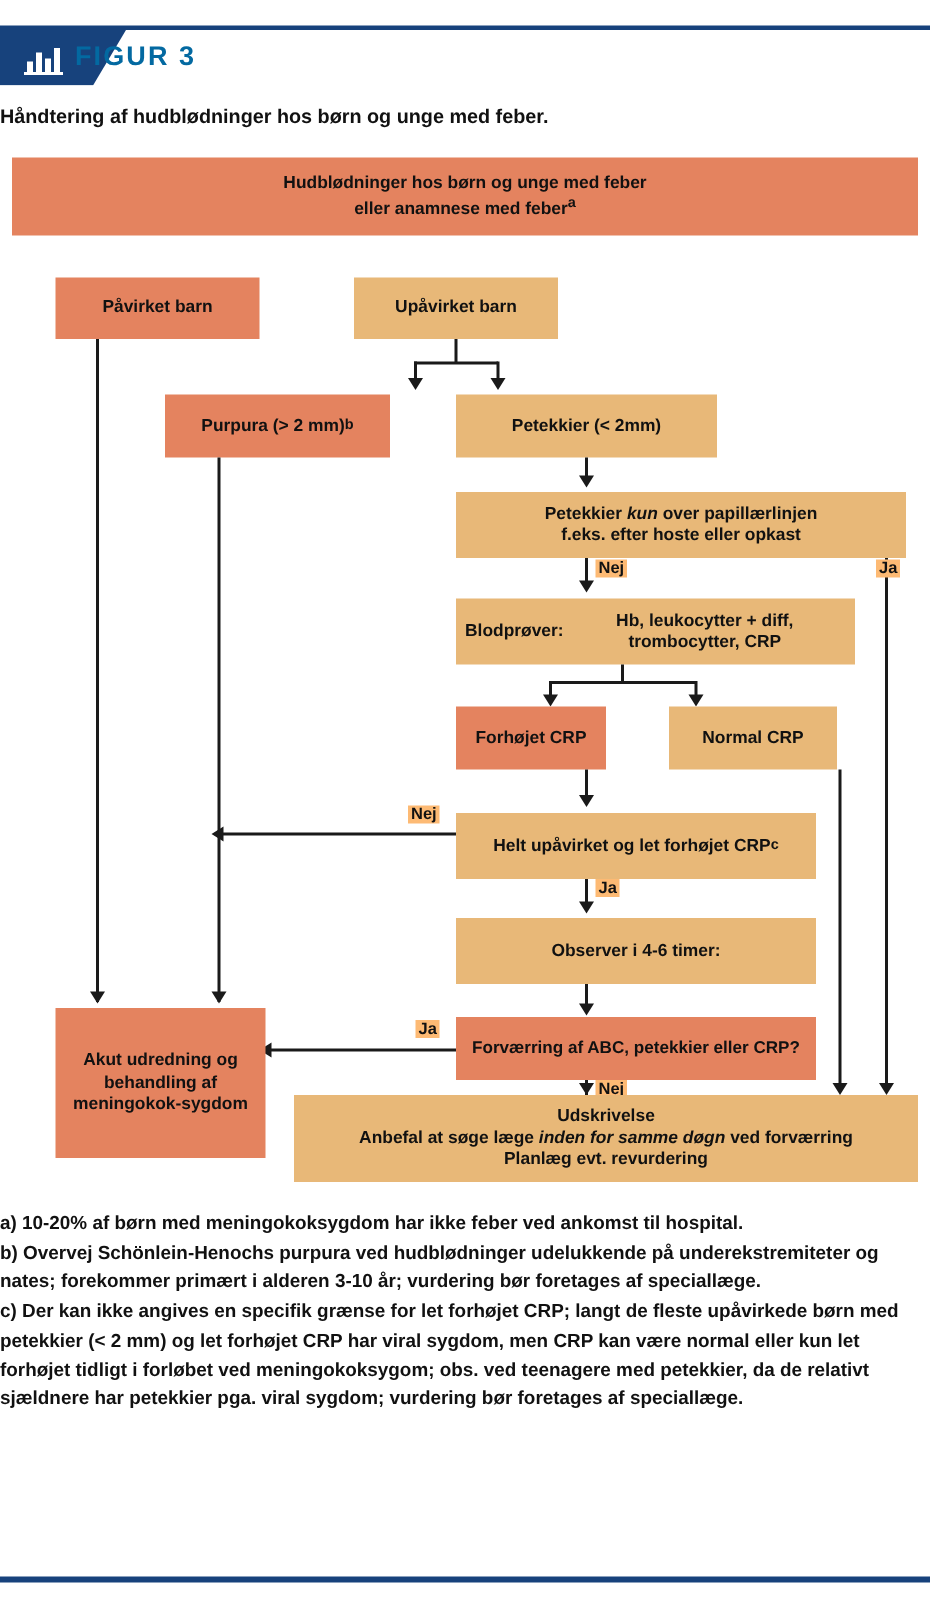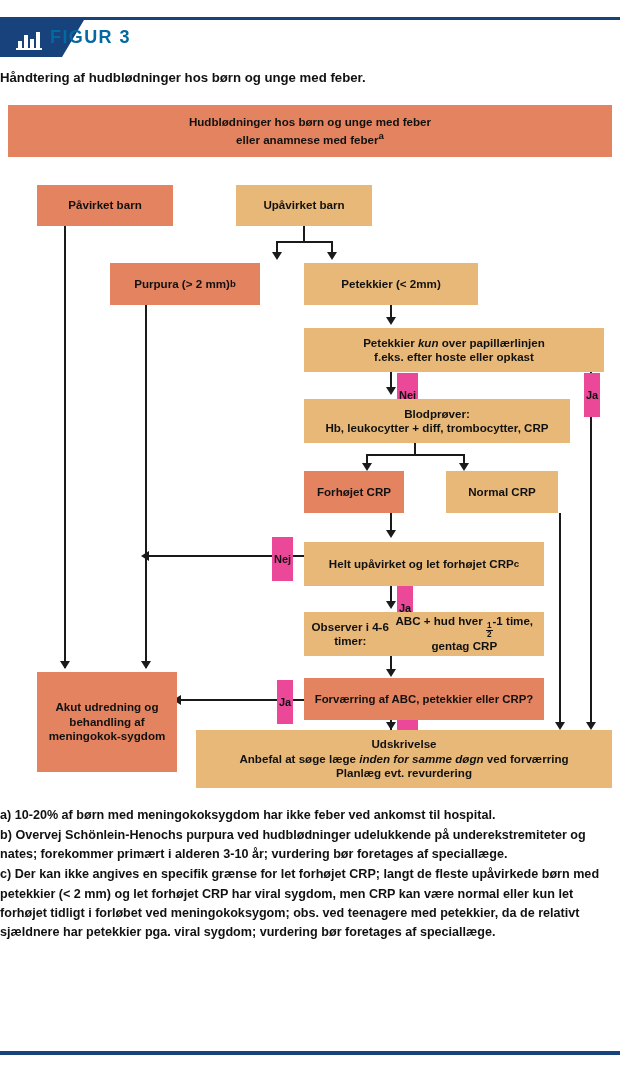--- a/index.html
+++ b/index.html
@@ -52,21 +52,21 @@
   
   .ln{position:absolute;background:#1a1a1a;}
   .vl{width:1.6px;}
   .hl{height:1.6px;}
   .ah{position:absolute;width:0;height:0;
        border-left:5.5px solid transparent;border-right:5.5px solid transparent;
        border-top:8px solid #1a1a1a;}
   .al{position:absolute;width:0;height:0;
        border-top:5.5px solid transparent;border-bottom:5.5px solid transparent;
        border-right:8px solid #1a1a1a;}
-  .tag{position:absolute;font-size:11px;font-weight:bold;color:#111;background:#ec4899;padding:16px 2px;}
+  .tag{position:absolute;font-size:11px;font-weight:bold;color:#111;background:#fdba74;padding:0 2px;}
 
   
   .frac{display:inline-flex;flex-direction:column;vertical-align:-0.30em;
         font-size:8.2px;line-height:1;text-align:center;margin:0 0px;}
   .frac span:first-child{border-bottom:1px solid #111;padding:0 1px;}
 
   
   #notes{position:absolute;left:0;top:806px;width:612px;font-size:12.6px;
          line-height:1.52;font-weight:bold;color:#111;}
   #notes p{margin:0 0 1px 0;}
@@ -124,21 +124,21 @@
   </div>
 
   <div class="ln vl" style="left:390px;top:272px;height:18px;"></div>
   <div class="ah" style="left:385.5px;top:287px;"></div>
   <div class="tag" style="left:397px;top:273px;">Nej</div>
 
   <div class="ln vl" style="left:590px;top:272px;height:356px;"></div>
   <div class="ah" style="left:585.5px;top:622px;"></div>
   <div class="tag" style="left:584px;top:273px;">Ja</div>
 
-  <div class="box tan" style="left:304px;top:299px;width:266px;height:44px;flex-direction:column;">
+  <div class="box tan" style="left:304px;top:299px;width:266px;height:44px;flex-direction:row;">
     <div>Blodprøver:</div>
     <div>Hb, leukocytter + diff, trombocytter, CRP</div>
   </div>
 
   <div class="ln vl" style="left:414px;top:343px;height:12px;"></div>
   <div class="ln hl" style="left:366px;top:354px;width:98px;"></div>
   <div class="ln vl" style="left:366px;top:354px;height:12px;"></div>
   <div class="ah" style="left:361.5px;top:363px;"></div>
   <div class="ln vl" style="left:463px;top:354px;height:12px;"></div>
   <div class="ah" style="left:458.5px;top:363px;"></div>
@@ -160,26 +160,20 @@
   <div class="ln hl" style="left:148px;top:455px;width:156px;"></div>
   <div class="al" style="left:141px;top:450.5px;"></div>
   <div class="tag" style="left:272px;top:437px;">Nej</div>
 
   <div class="ln vl" style="left:390px;top:486px;height:18px;"></div>
   <div class="ah" style="left:385.5px;top:501px;"></div>
   <div class="tag" style="left:397px;top:486px;">Ja</div>
 
   <div class="box tan" style="left:304px;top:512px;width:240px;height:44px;">
     <div>Observer i 4-6 timer:</div>
-    <div>
-      <span>ABC + hud hver </span><span class="frac">
-          <span>1</span>
-          <span>2</span>
-        </span><span>-1 time, gentag CRP</span>
-    </div>
   </div>
 
   <div class="ln vl" style="left:390px;top:556px;height:16px;"></div>
   <div class="ah" style="left:385.5px;top:569px;"></div>
 
   <div class="box salmon lbl" style="left:304px;top:578px;width:240px;height:42px;">Forværring af ABC, petekkier eller CRP?</div>
 
   <div class="ln hl" style="left:180px;top:599px;width:124px;"></div>
   <div class="al" style="left:173px;top:594.5px;"></div>
   <div class="tag" style="left:277px;top:580px;">Ja</div>

